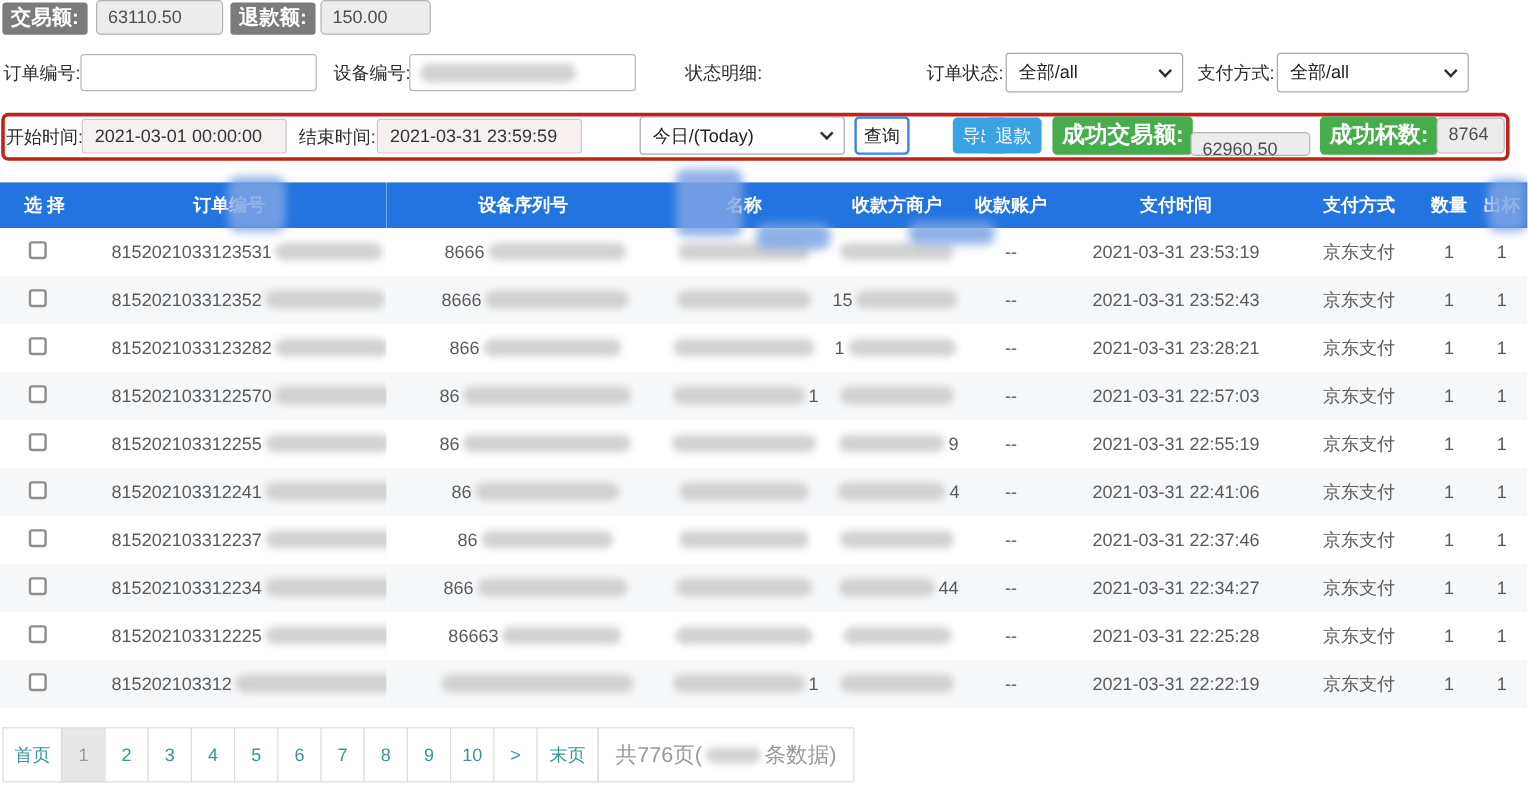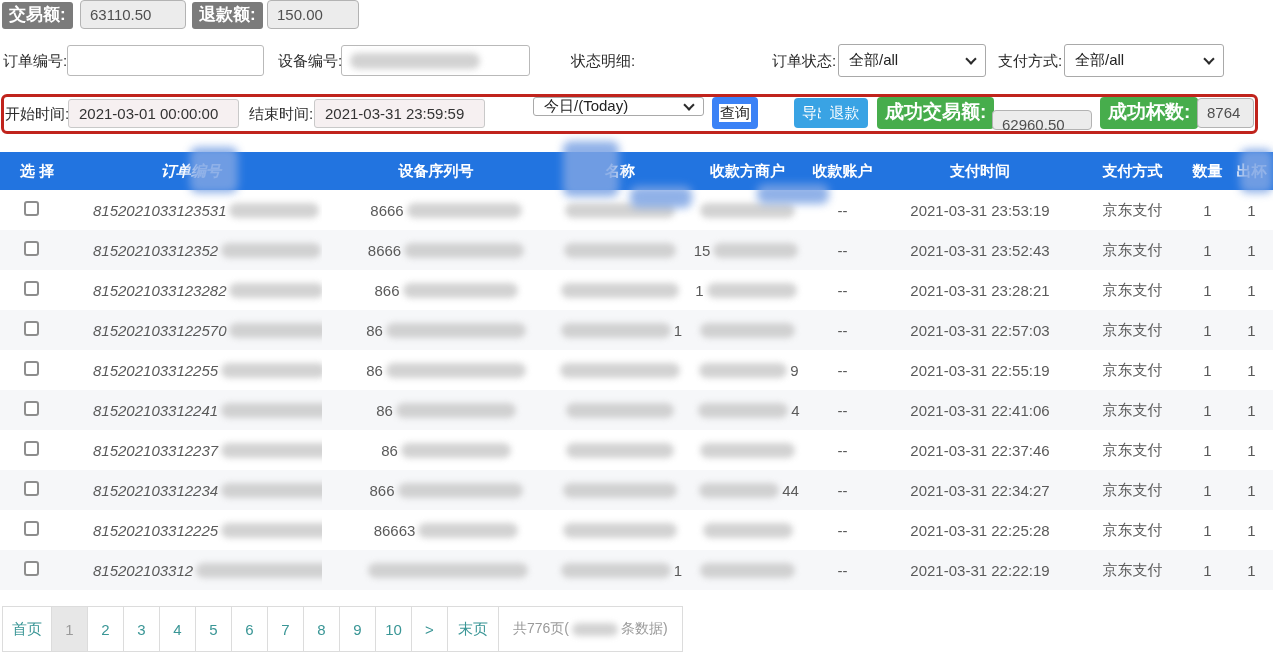--- a/index.html
+++ b/index.html
@@ -23,60 +23,60 @@
          justify-content:space-between; cursor:default; }
   .chev { width:8px; height:8px; border-right:2px solid #2b2b2b; border-bottom:2px solid #2b2b2b;
           transform:rotate(45deg); margin-top:-4px; flex:none; margin-left:8px; }
   .date-inp { background:#f6f0f1; border:1px solid #c9c9c9; border-radius:3px;
               font-size:15px; color:#333; line-height:27px; padding-left:10px; }
 
   
   .red-box { border:3px solid #c0231c; border-radius:6px; }
 
   
-  .btn-plain { background:#fff; border:7px solid #3b82f6; border-radius:4px; font-size:15px;
+  .btn-plain { background:#fff; border:2px solid #3b82f6; border-radius:4px; font-size:15px;
                color:#222; display:flex; align-items:center; justify-content:center; cursor:pointer; }
   .btn-blue  { background:#39a3e4; border:none; border-radius:4px; font-size:15px; color:#fff;
                display:flex; align-items:center; justify-content:center; cursor:pointer; }
   .green-lbl { background:#47ad4c; color:#fff; font-size:19px; font-weight:bold;
                padding:2px 8px 4px; border-radius:4px; white-space:nowrap; }
 
   
   table { border-collapse:collapse; table-layout:fixed; width:1273px; }
   col.w0{width:60px} col.w1{width:262px} col.w2{width:228px} col.w3{width:140px}
   col.w4{width:115px} col.w5{width:75px} col.w6{width:200px} col.w7{width:105px}
   col.w8{width:45px} col.w9{width:43px}
   thead th { background:#2274e0; color:#fff; font-size:15px; font-weight:bold;
              height:38px; text-align:center; white-space:nowrap; overflow:hidden; }
   thead th.h0 { text-align:left; padding-left:20px; }
-  thead th.h1 { text-align:center;font-style:italic; }
+  thead th.h1 { text-align:center; }
   tbody td { height:40px; font-size:15px; color:#5a5a5a; text-align:center;
              white-space:nowrap; overflow:hidden; }
   tbody tr.alt { background:#f6f7f9; }
-  td.c-order  { text-align:center; padding-left:33px;font-style:italic; }
+  td.c-order  { text-align:center; padding-left:33px; }
   td.c-serial { text-align:center; padding-left:23px; }
   .checkbox { display:inline-block; width:15px; height:15px; border:2px solid #8d8d8d;
               border-radius:3px; background:#fff; cursor:pointer; }
   .blur { display:inline-block; height:15px; background:#c7c7c7; border-radius:8px;
           filter:blur(3px); opacity:.8; vertical-align:-2px; margin:0 3px; }
   .blur.in-inp { height:16px; margin:0; vertical-align:middle; }
 
   
   .patch { position:absolute; background:#7da4e4; opacity:.85; border-radius:8px; filter:blur(4px); }
 
   
   .pagination { position:absolute; left:2px; top:606px; display:flex; align-items:stretch; height:46px; }
   .pcell { border:1px solid #dcdcdc; background:#fff; color:#3a9696; font-size:15px;
            display:flex; align-items:center; justify-content:center; min-width:37px;
            margin-left:-1px; cursor:pointer; padding:0 8px; white-space:nowrap; }
   .pcell.first { margin-left:0; min-width:50px; }
   .pcell.active { background:#e7e7e7; color:#9a9a9a; cursor:default; }
   .pages { display:flex; }
   .psummary { border:1px solid #dcdcdc; margin-left:-1px; display:flex; align-items:center;
-              color:#9a9a9a; font-size:14px; padding:0 14px; white-space:nowrap; }
+              color:#9a9a9a; font-size:18px; padding:0 14px; white-space:nowrap; }
 </style>
 </head>
 <body>
 
 <div id="page">
 
   <span class="abs stat-lbl" style="left:2px;top:2px">交易额:</span>
   <div class="abs stat-val" style="left:80px;top:0;width:106px;height:29px">63110.50</div>
   <span class="abs stat-lbl" style="left:192px;top:2px">退款额:</span>
   <div class="abs stat-val" style="left:267px;top:0;width:92px;height:29px">150.00</div>
@@ -98,21 +98,21 @@
     <span>全部/all</span>
     <span class="chev"></span>
   </div>
 
   <div class="abs red-box" style="left:1px;top:94px;width:1257px;height:40px"></div>
 
   <span class="abs lbl" style="left:5px;top:105px">开始时间:</span>
   <div class="abs date-inp" style="left:68px;top:99px;width:171px;height:29px">2021-03-01 00:00:00</div>
   <span class="abs lbl" style="left:249px;top:105px">结束时间:</span>
   <div class="abs date-inp" style="left:314px;top:99px;width:171px;height:29px">2021-03-31 23:59:59</div>
-  <div class="abs sel" style="left:533px;top:97px;width:171px;height:19px">
+  <div class="abs sel" style="left:533px;top:97px;width:171px;height:32px">
     <span>今日/(Today)</span>
     <span class="chev"></span>
   </div>
   <div class="abs btn-plain" style="left:712px;top:97px;width:46px;height:32px">查询</div>
   <div class="abs btn-blue" style="left:794px;top:98px;width:46px;height:30px">导出</div>
   <div class="abs btn-blue" style="left:821px;top:98px;width:47px;height:30px">退款</div>
   <span class="abs green-lbl" style="left:877px;top:97px">成功交易额:</span>
   <div class="abs stat-val" style="left:992px;top:110px;width:100px;height:20px;line-height:28px">62960.50</div>
   <span class="abs green-lbl" style="left:1100px;top:97px">成功杯数:</span>
   <div class="abs stat-val" style="left:1197px;top:98px;width:57px;height:30px;line-height:28px">8764</div>

